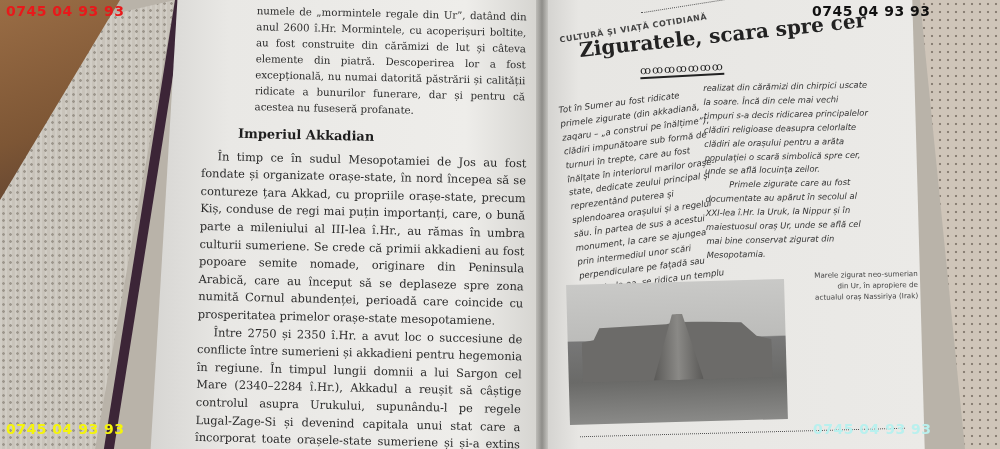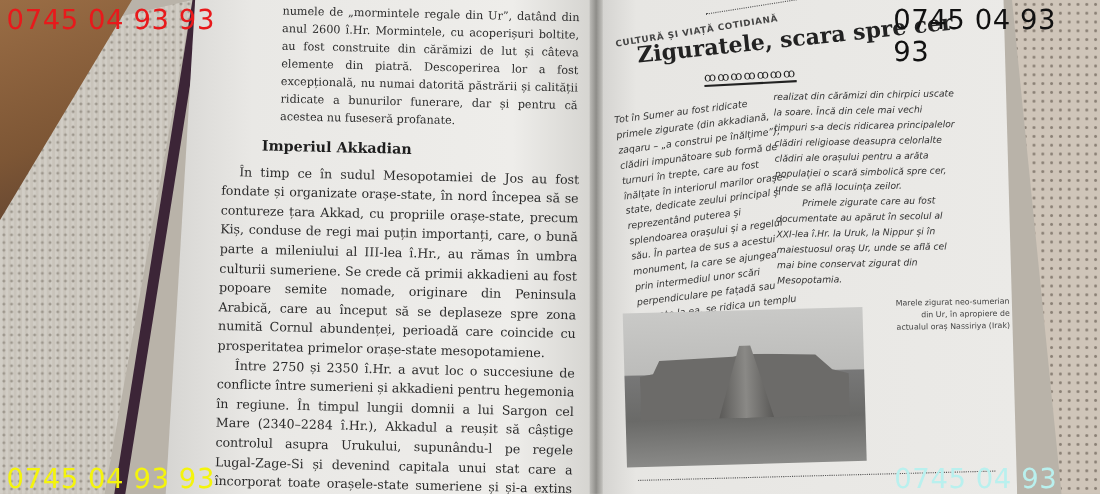--- a/index.html
+++ b/index.html
@@ -37,21 +37,21 @@
   .col1{position:absolute;left:558px;top:104px;width:150px;transform:rotate(-7deg);transform-origin:top left;font-family:"DejaVu Sans",sans-serif;font-style:italic;font-size:8.6px;line-height:13.9px;color:#333;}
   .col2{position:absolute;left:703px;top:82px;width:165px;transform:rotate(-1.2deg);transform-origin:top left;font-family:"DejaVu Sans",sans-serif;font-style:italic;font-size:8.4px;line-height:13.9px;color:#333;}
   .col1 p,.col2 p{margin:0;}
   .col2 .ind{text-indent:24px;}
   .photo{position:absolute;left:568px;top:282px;width:218px;height:140px;background:linear-gradient(180deg,#c9c9c7 0%,#bcbcba 40%,#777 41%,#6a6a68 70%,#8a8a88 100%);transform:rotate(-1.6deg);}
   .zig{position:absolute;left:14px;top:38px;width:190px;height:60px;background:#6c6b69;clip-path:polygon(0 20px,12px 18px,18px 6px,85px 4px,95px 2px,110px 2px,160px 4px,175px 18px,190px 22px,190px 60px,0 60px);}
   .stair{position:absolute;left:85px;top:32px;width:50px;height:66px;background:linear-gradient(90deg,#5a5957,#8a8986,#5a5957);clip-path:polygon(40% 0,60% 0,100% 100%,0 100%);}
   .caption{position:absolute;left:808px;top:269px;width:110px;text-align:right;font-family:"DejaVu Sans",sans-serif;font-size:7.2px;line-height:11px;color:#444;transform:rotate(-1deg);}
   .bottom-dots{position:absolute;left:580px;top:432px;width:325px;border-top:1.4px dotted #555;transform:rotate(-1.5deg);}
   
-  .wm{position:absolute;font-family:"DejaVu Sans",sans-serif;font-weight:normal;font-size:25px;letter-spacing:.5px;}
+  .wm{position:absolute;font-family:"DejaVu Sans",sans-serif;font-weight:bold;font-size:14px;letter-spacing:.5px;}
   .wm-tl{left:6px;top:3px;color:#e8191b;}
   .wm-tr{left:812px;top:3px;color:#111;}
   .wm-bl{left:6px;top:421px;color:#f4f40c;}
   .wm-br{left:813px;top:421px;color:#b9f0ee;}
 </style>
 </head>
 <body>
 
 <div class="scene">
   <div class="fabric-left"></div>

